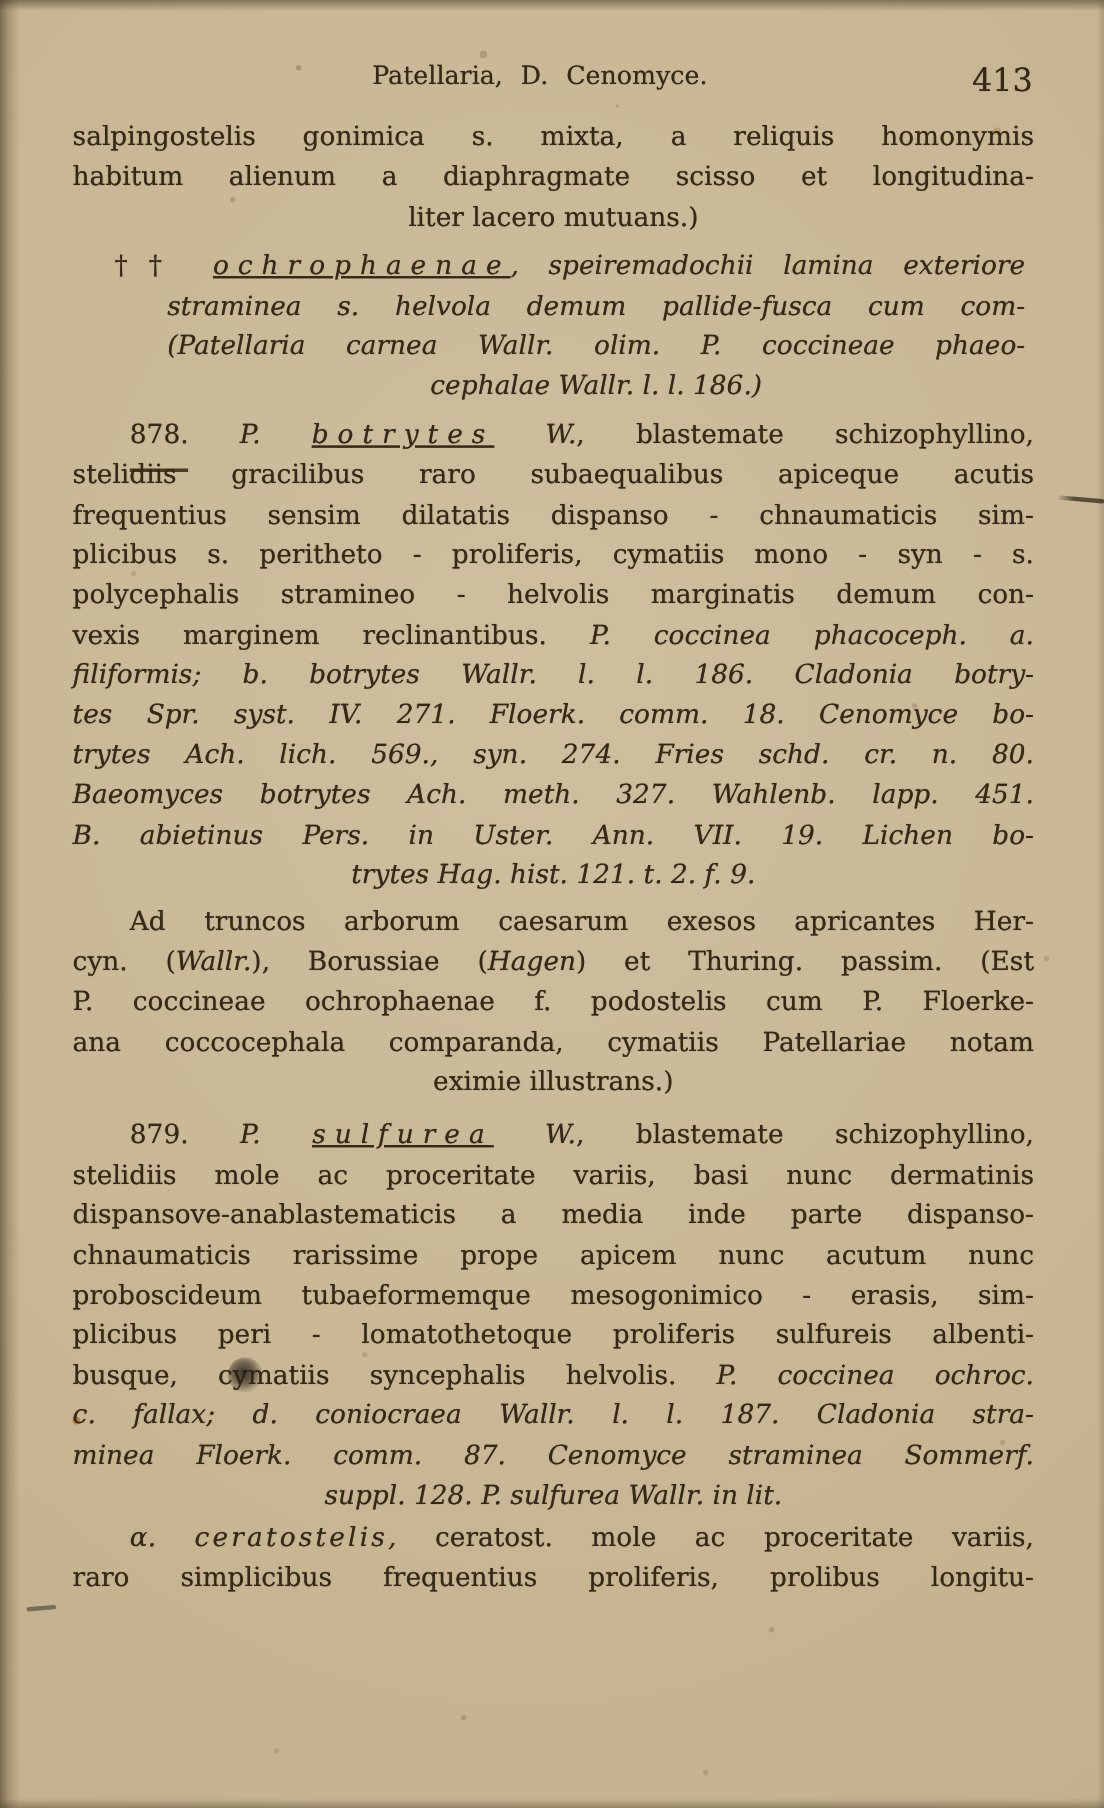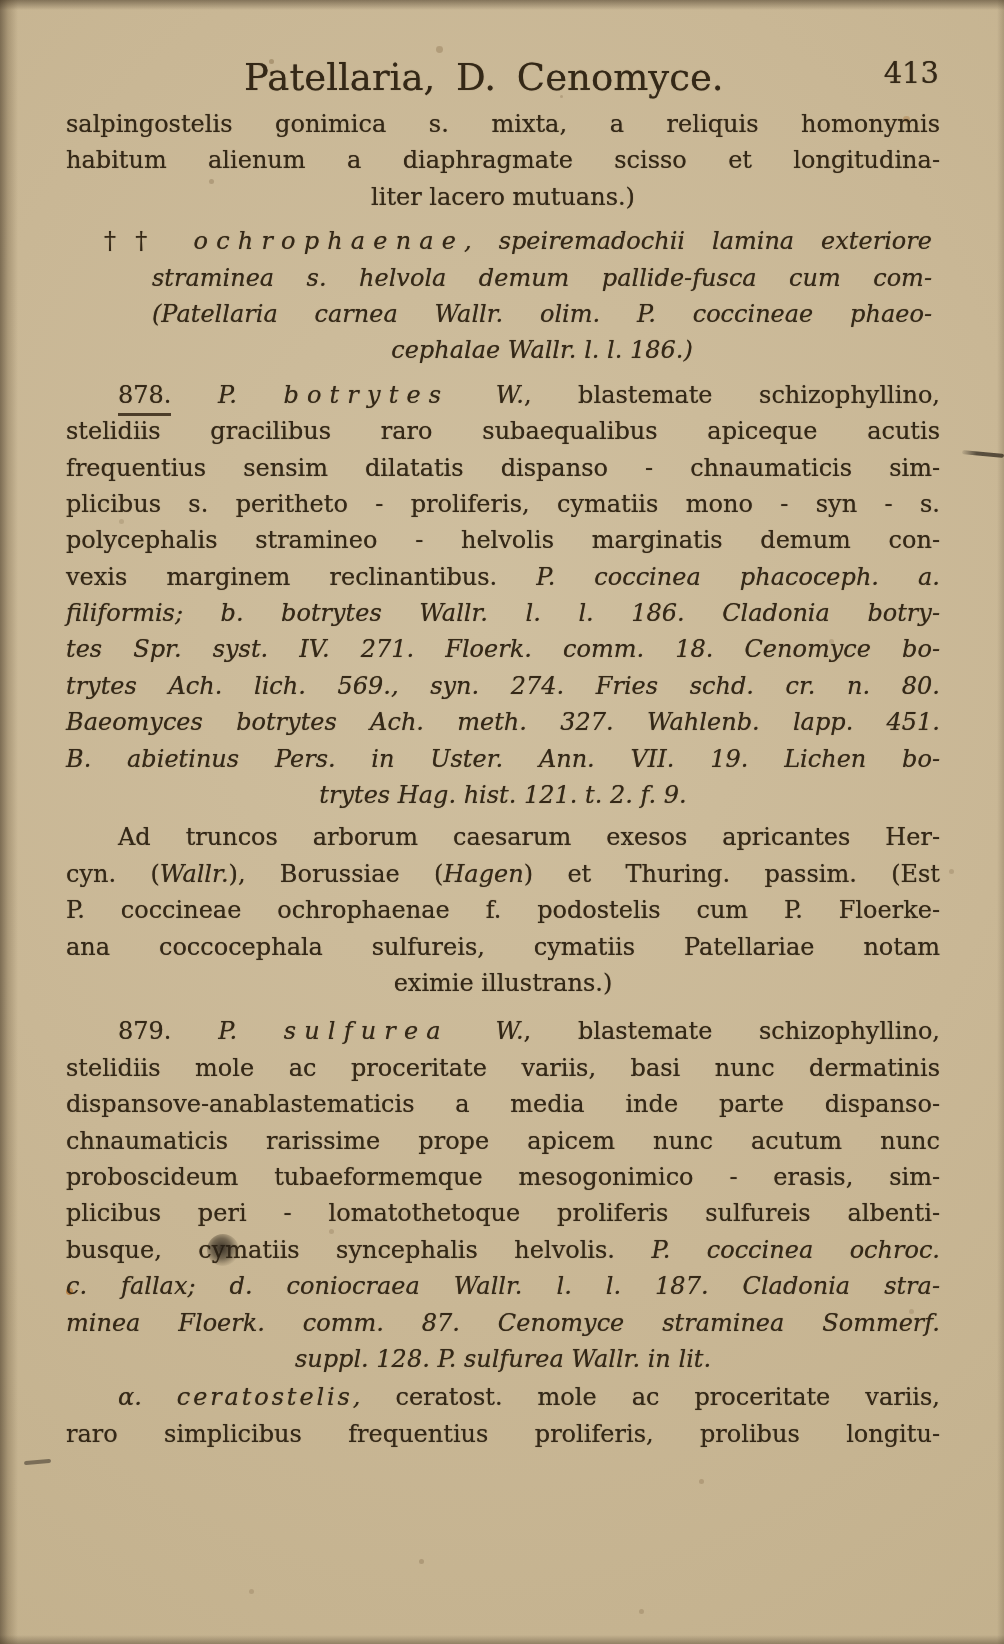--- a/index.html
+++ b/index.html
@@ -42,42 +42,42 @@
       270px   60px 0 1px rgba(139,115,80,0.5),
       438px   48px 0 2px rgba(139,115,80,0.4),
       910px 1310px 0 1px rgba(150,128,95,0.4),
       250px 1590px 0 1px rgba(150,128,95,0.4);
   }
 
   .content { position:relative; padding:56px 64px 0 66px; }
 
   .running-head { position:relative; height:38px; }
   .head-title { position:absolute; left:50%; transform:translateX(-54%);
-    font-size:37px; word-spacing:9px; white-space:nowrap; }
+    font-size:23px; word-spacing:9px; white-space:nowrap; }
   .page-num { position:absolute; right:1px; top:0; font-size:29px; }
 
   .text-block { margin-top:12px; font-size:24px; }
   .line { height:36.4px; line-height:36.4px;text-align:center; }
   .line.jfy { text-align:justify; text-align-last:justify; }
 
   .para { position:relative; }
   .para + .para { margin-top:8px; }
   .para[data-name="paragraph-habitat"] { margin-top:6px; }
   .para[data-name="entry-879"] { margin-top:12px; }
   .para[data-name="paragraph-ceratostelis"] { margin-top:2px; }
 
   .ind-first > .line:first-child { text-indent:52px; }
   .ind-inset { margin-left:86px; margin-right:8px; }
   .ind-inset > .line:first-child { margin-left:-48px; }
 
   .seg-r { }
   .seg-i, .seg-isp, .seg-isp2 { font-style:italic; }
-  .seg-isp  { letter-spacing:0.34em; }
+  .seg-isp  { letter-spacing:0.34em;text-decoration:underline; }
   .seg-isp2 { letter-spacing:0.12em; }
-  .seg-u { border-bottom:3px solid rgba(62,48,29,0.9); padding-bottom:4px; }
+  .seg-u { border-bottom:3px solid rgba(62,48,29,0.9); padding-bottom:17px; }
   .seg-blot { position:relative; }
   .seg-blot::after { content:""; position:absolute; left:-5px; top:-2px;
     width:32px; height:32px; border-radius:50%;
     background:radial-gradient(ellipse at 45% 45%,
       rgba(35,28,20,0.85) 0%, rgba(45,36,24,0.55) 40%,
       rgba(61,48,30,0.22) 60%, rgba(61,48,30,0) 75%); }
 
   .pencil-right { position:absolute; top:452px; right:0; width:42px; height:4px;
     border-radius:2px; transform:rotate(5deg);
     background:linear-gradient(90deg, rgba(60,52,40,0.1), rgba(60,52,40,0.8) 35%, rgba(74,63,48,0.9)); }
@@ -121,21 +121,21 @@
           <div class="line jfy" data-name="text-line"><span class="seg-i" data-name="text-segment">tes Spr. syst. IV. 271. Floerk. comm. 18. Cenomyce bo-</span></div>
           <div class="line jfy" data-name="text-line"><span class="seg-i" data-name="text-segment">trytes Ach. lich. 569., syn. 274. Fries schd. cr. n. 80.</span></div>
           <div class="line jfy" data-name="text-line"><span class="seg-i" data-name="text-segment">Baeomyces botrytes Ach. meth. 327. Wahlenb. lapp. 451.</span></div>
           <div class="line jfy" data-name="text-line"><span class="seg-i" data-name="text-segment">B. abietinus Pers. in Uster. Ann. VII. 19. Lichen bo-</span></div>
           <div class="line" data-name="text-line"><span class="seg-i" data-name="text-segment">trytes Hag. hist. 121. t. 2. f. 9.</span></div>
         </div>
         <div class="para ind-first" data-name="paragraph-habitat">
           <div class="line jfy" data-name="text-line"><span class="seg-r" data-name="text-segment">Ad truncos arborum caesarum exesos apricantes Her-</span></div>
           <div class="line jfy" data-name="text-line"><span class="seg-r" data-name="text-segment">cyn. (</span><span class="seg-i" data-name="text-segment">Wallr.</span><span class="seg-r" data-name="text-segment">), Borussiae (</span><span class="seg-i" data-name="text-segment">Hagen</span><span class="seg-r" data-name="text-segment">) et Thuring. passim. (Est</span></div>
           <div class="line jfy" data-name="text-line"><span class="seg-r" data-name="text-segment">P. coccineae ochrophaenae f. podostelis cum P. Floerke-</span></div>
-          <div class="line jfy" data-name="text-line"><span class="seg-r" data-name="text-segment">ana coccocephala sulfureis, cymatiis Patellariae notam</span></div>
+          <div class="line jfy" data-name="text-line"><span class="seg-r" data-name="text-segment">ana coccocephala comparanda, cymatiis Patellariae notam</span></div>
           <div class="line" data-name="text-line"><span class="seg-r" data-name="text-segment">eximie illustrans.)</span></div>
         </div>
         <div class="para ind-first" data-name="entry-879">
           <div class="line jfy" data-name="text-line"><span class="seg-r" data-name="text-segment">879. </span><span class="seg-i" data-name="text-segment">P. </span><span class="seg-isp" data-name="text-segment">sulfurea</span><span class="seg-i" data-name="text-segment"> W.</span><span class="seg-r" data-name="text-segment">, blastemate schizophyllino,</span></div>
           <div class="line jfy" data-name="text-line"><span class="seg-r" data-name="text-segment">stelidiis mole ac proceritate variis, basi nunc dermatinis</span></div>
           <div class="line jfy" data-name="text-line"><span class="seg-r" data-name="text-segment">dispansove-anablastematicis a media inde parte dispanso-</span></div>
           <div class="line jfy" data-name="text-line"><span class="seg-r" data-name="text-segment">chnaumaticis rarissime prope apicem nunc acutum nunc</span></div>
           <div class="line jfy" data-name="text-line"><span class="seg-r" data-name="text-segment">proboscideum tubaeformemque mesogonimico - erasis, sim-</span></div>
           <div class="line jfy" data-name="text-line"><span class="seg-r" data-name="text-segment">plicibus peri - lomatothetoque proliferis sulfureis albenti-</span></div>
           <div class="line jfy" data-name="text-line"><span class="seg-r" data-name="text-segment">busque, c</span><span class="seg-blot" data-name="ink-blot-segment">ym</span><span class="seg-r" data-name="text-segment">atiis syncephalis helvolis. </span><span class="seg-i" data-name="text-segment">P. coccinea ochroc.</span></div>

